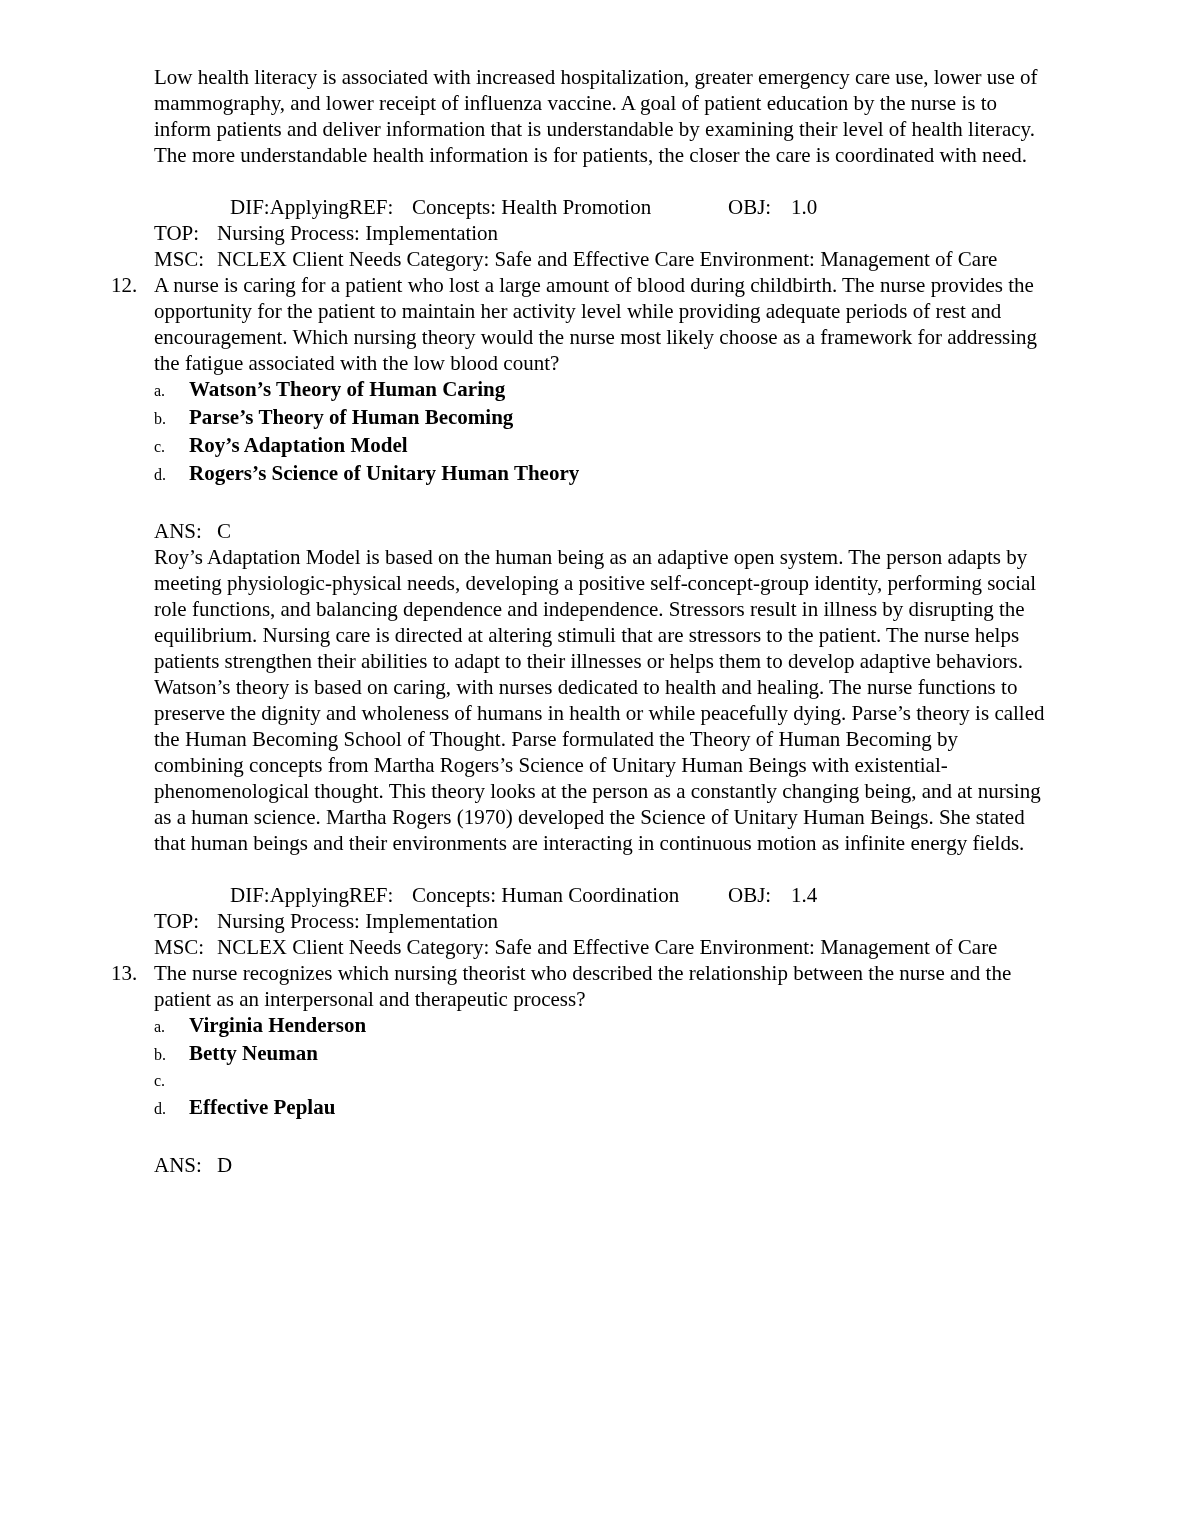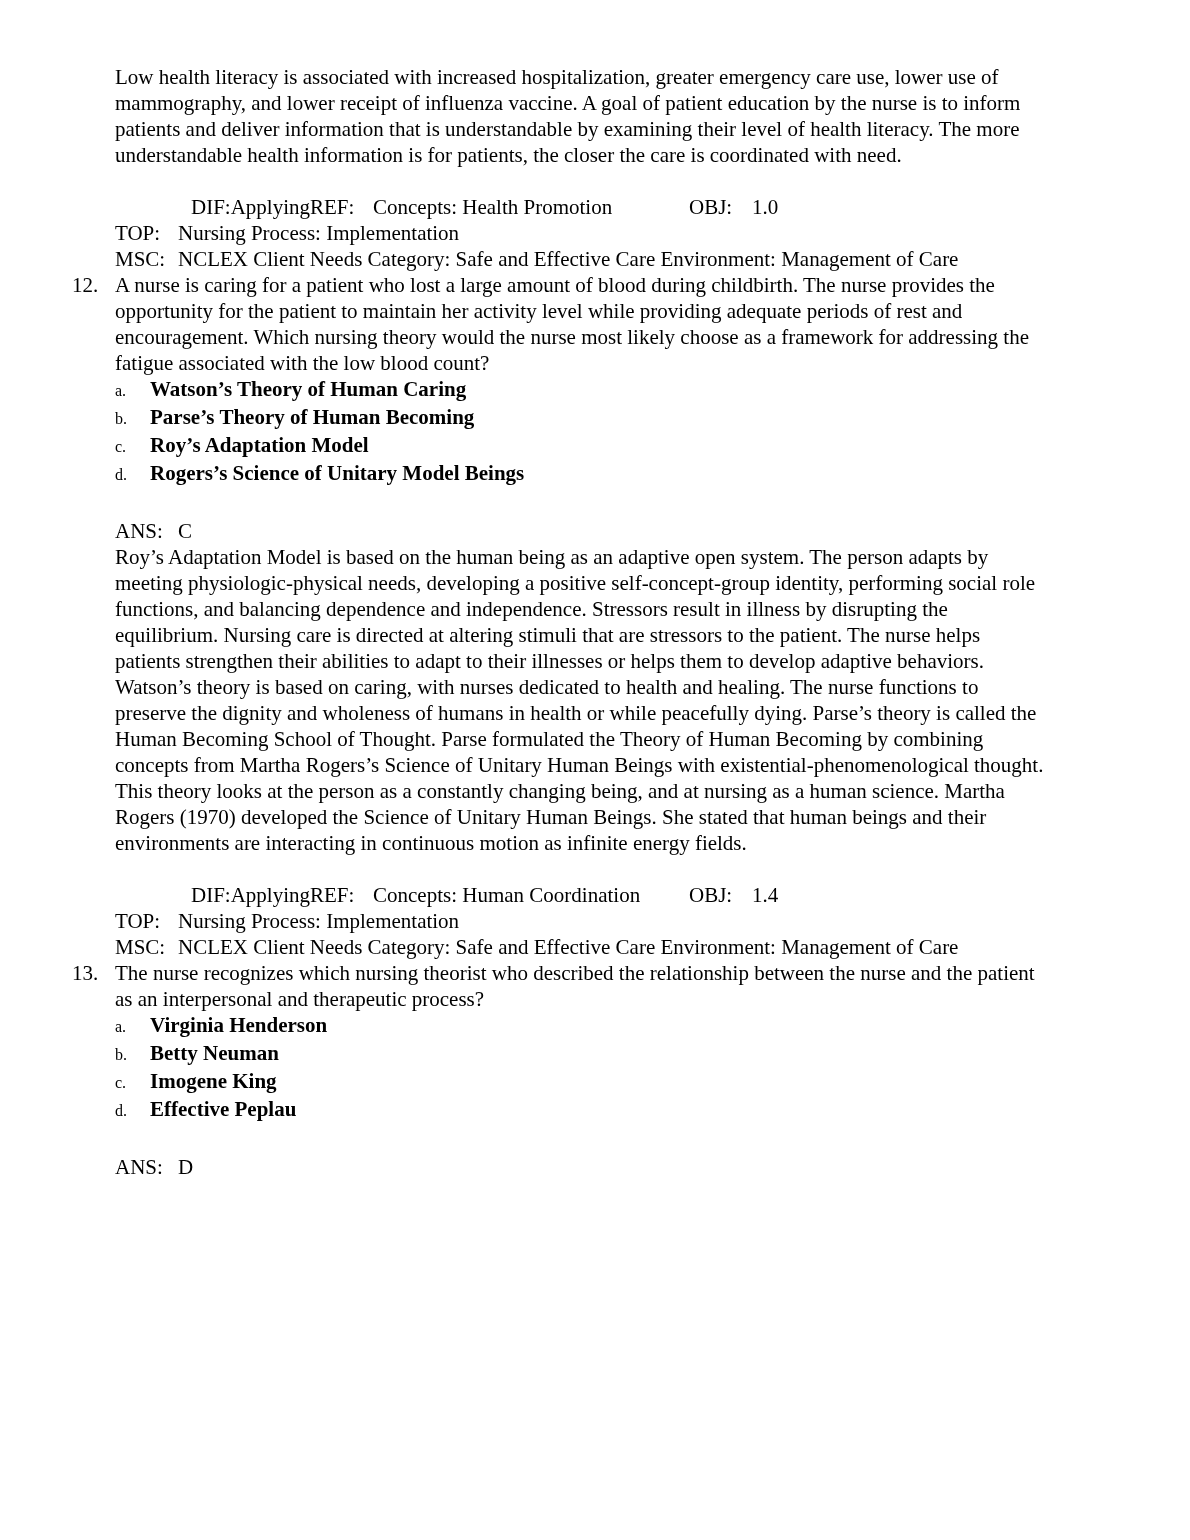--- a/index.html
+++ b/index.html
@@ -1,21 +1,21 @@
 <!DOCTYPE html>
 <html><head>
 <meta charset="utf-8">
 <style>
   html, body { margin: 0; padding: 0; background: #ffffff; }
   .page {
     position: relative;
     width: 1190px;
     height: 1540px;
     box-sizing: border-box;
-    padding: 64px 145px 40px 72px;
+    padding: 64px 145px 40px 111px;
     background: #ffffff;
     color: #000000;
     font-family: "Liberation Serif", "DejaVu Serif", serif;
     font-size: 21px;
     line-height: 26px;
     overflow: hidden;
   }
   .para { margin: 0 0 0 43px; }
   .meta-block { margin: 26px 0 0 43px; }
   .meta-line { }
@@ -58,21 +58,21 @@
             <div class="option">
               <span class="opt-letter">b.</span>
               <span class="opt-text">Parse’s Theory of Human Becoming</span>
             </div>
             <div class="option">
               <span class="opt-letter">c.</span>
               <span class="opt-text">Roy’s Adaptation Model</span>
             </div>
             <div class="option">
               <span class="opt-letter">d.</span>
-              <span class="opt-text">Rogers’s Science of Unitary Model Beings</span>
+              <span class="opt-text">Rogers’s Science of Unitary Human Theory</span>
             </div>
           </div>
         </div>
       </div>
       <div class="answer"><span class="ans-label">ANS:</span><span class="ans-value">C</span></div>
       <div class="para">Roy’s Adaptation Model is based on the human being as an adaptive open system. The person adapts by meeting physiologic-physical needs, developing a positive self-concept-group identity, performing social role functions, and balancing dependence and independence. Stressors result in illness by disrupting the equilibrium. Nursing care is directed at altering stimuli that are stressors to the patient. The nurse helps patients strengthen their abilities to adapt to their illnesses or helps them to develop adaptive behaviors. Watson’s theory is based on caring, with nurses dedicated to health and healing. The nurse functions to preserve the dignity and wholeness of humans in health or while peacefully dying. Parse’s theory is called the Human Becoming School of Thought. Parse formulated the Theory of Human Becoming by combining concepts from Martha Rogers’s Science of Unitary Human Beings with existential-phenomenological thought. This theory looks at the person as a constantly changing being, and at nursing as a human science. Martha Rogers (1970) developed the Science of Unitary Human Beings. She stated that human beings and their environments are interacting in continuous motion as infinite energy fields.</div>
       <div class="meta-block">
         <div class="meta-line"><span class="mp-block pw-DIF"><span class="meta-label">DIF:</span><span class="meta-value">Applying</span></span><span class="mp-block pw-REF"><span class="meta-label">REF:</span><span class="meta-value">Concepts: Human Coordination</span></span><span class="mp-block pw-OBJ"><span class="meta-label">OBJ:</span><span class="meta-value">1.4</span></span></div>
         <div class="meta-line"><span class="pw-TOP"><span class="meta-label">TOP:</span><span class="meta-value">Nursing Process: Implementation</span></span></div>
         <div class="meta-line"><span class="pw-MSC"><span class="meta-label">MSC:</span><span class="meta-value">NCLEX Client Needs Category: Safe and Effective Care Environment: Management of Care</span></span></div>
@@ -85,21 +85,20 @@
             <div class="option">
               <span class="opt-letter">a.</span>
               <span class="opt-text">Virginia Henderson</span>
             </div>
             <div class="option">
               <span class="opt-letter">b.</span>
               <span class="opt-text">Betty Neuman</span>
             </div>
             <div class="option">
               <span class="opt-letter">c.</span>
-              <span class="opt-text">Imogene King</span>
             </div>
             <div class="option">
               <span class="opt-letter">d.</span>
               <span class="opt-text">Effective Peplau</span>
             </div>
           </div>
         </div>
       </div>
       <div class="answer"><span class="ans-label">ANS:</span><span class="ans-value">D</span></div>
     </div>

